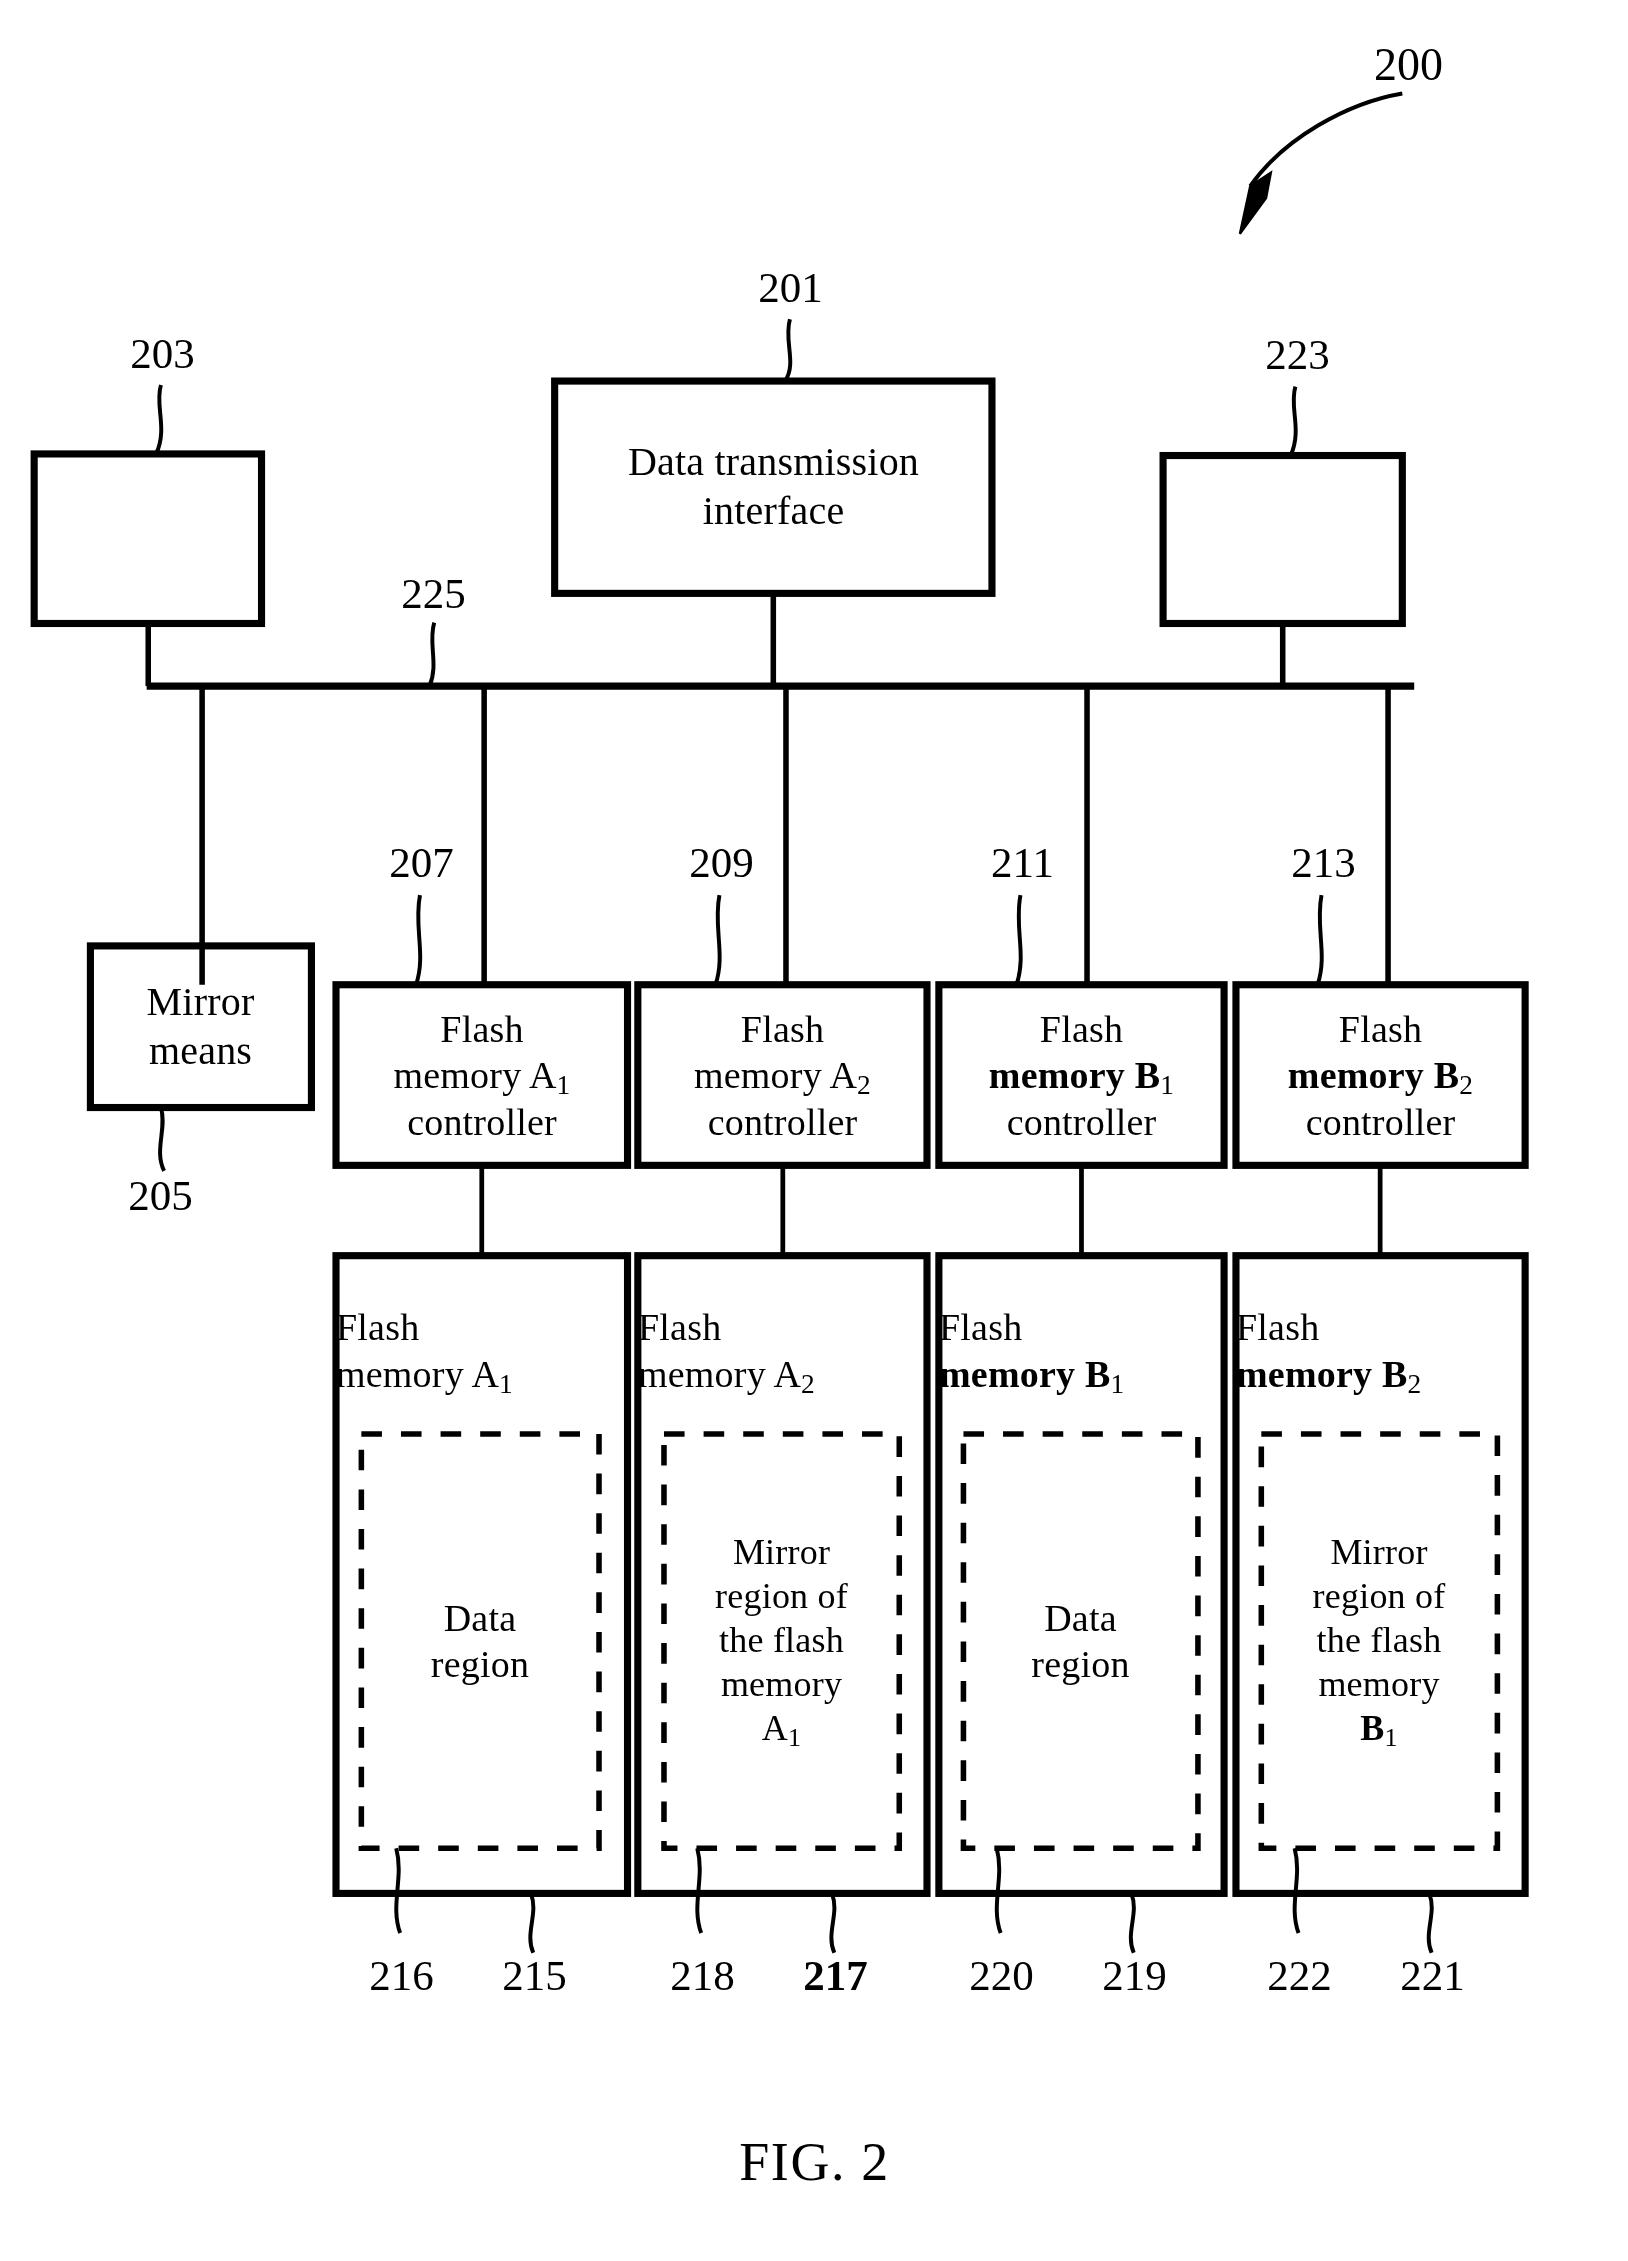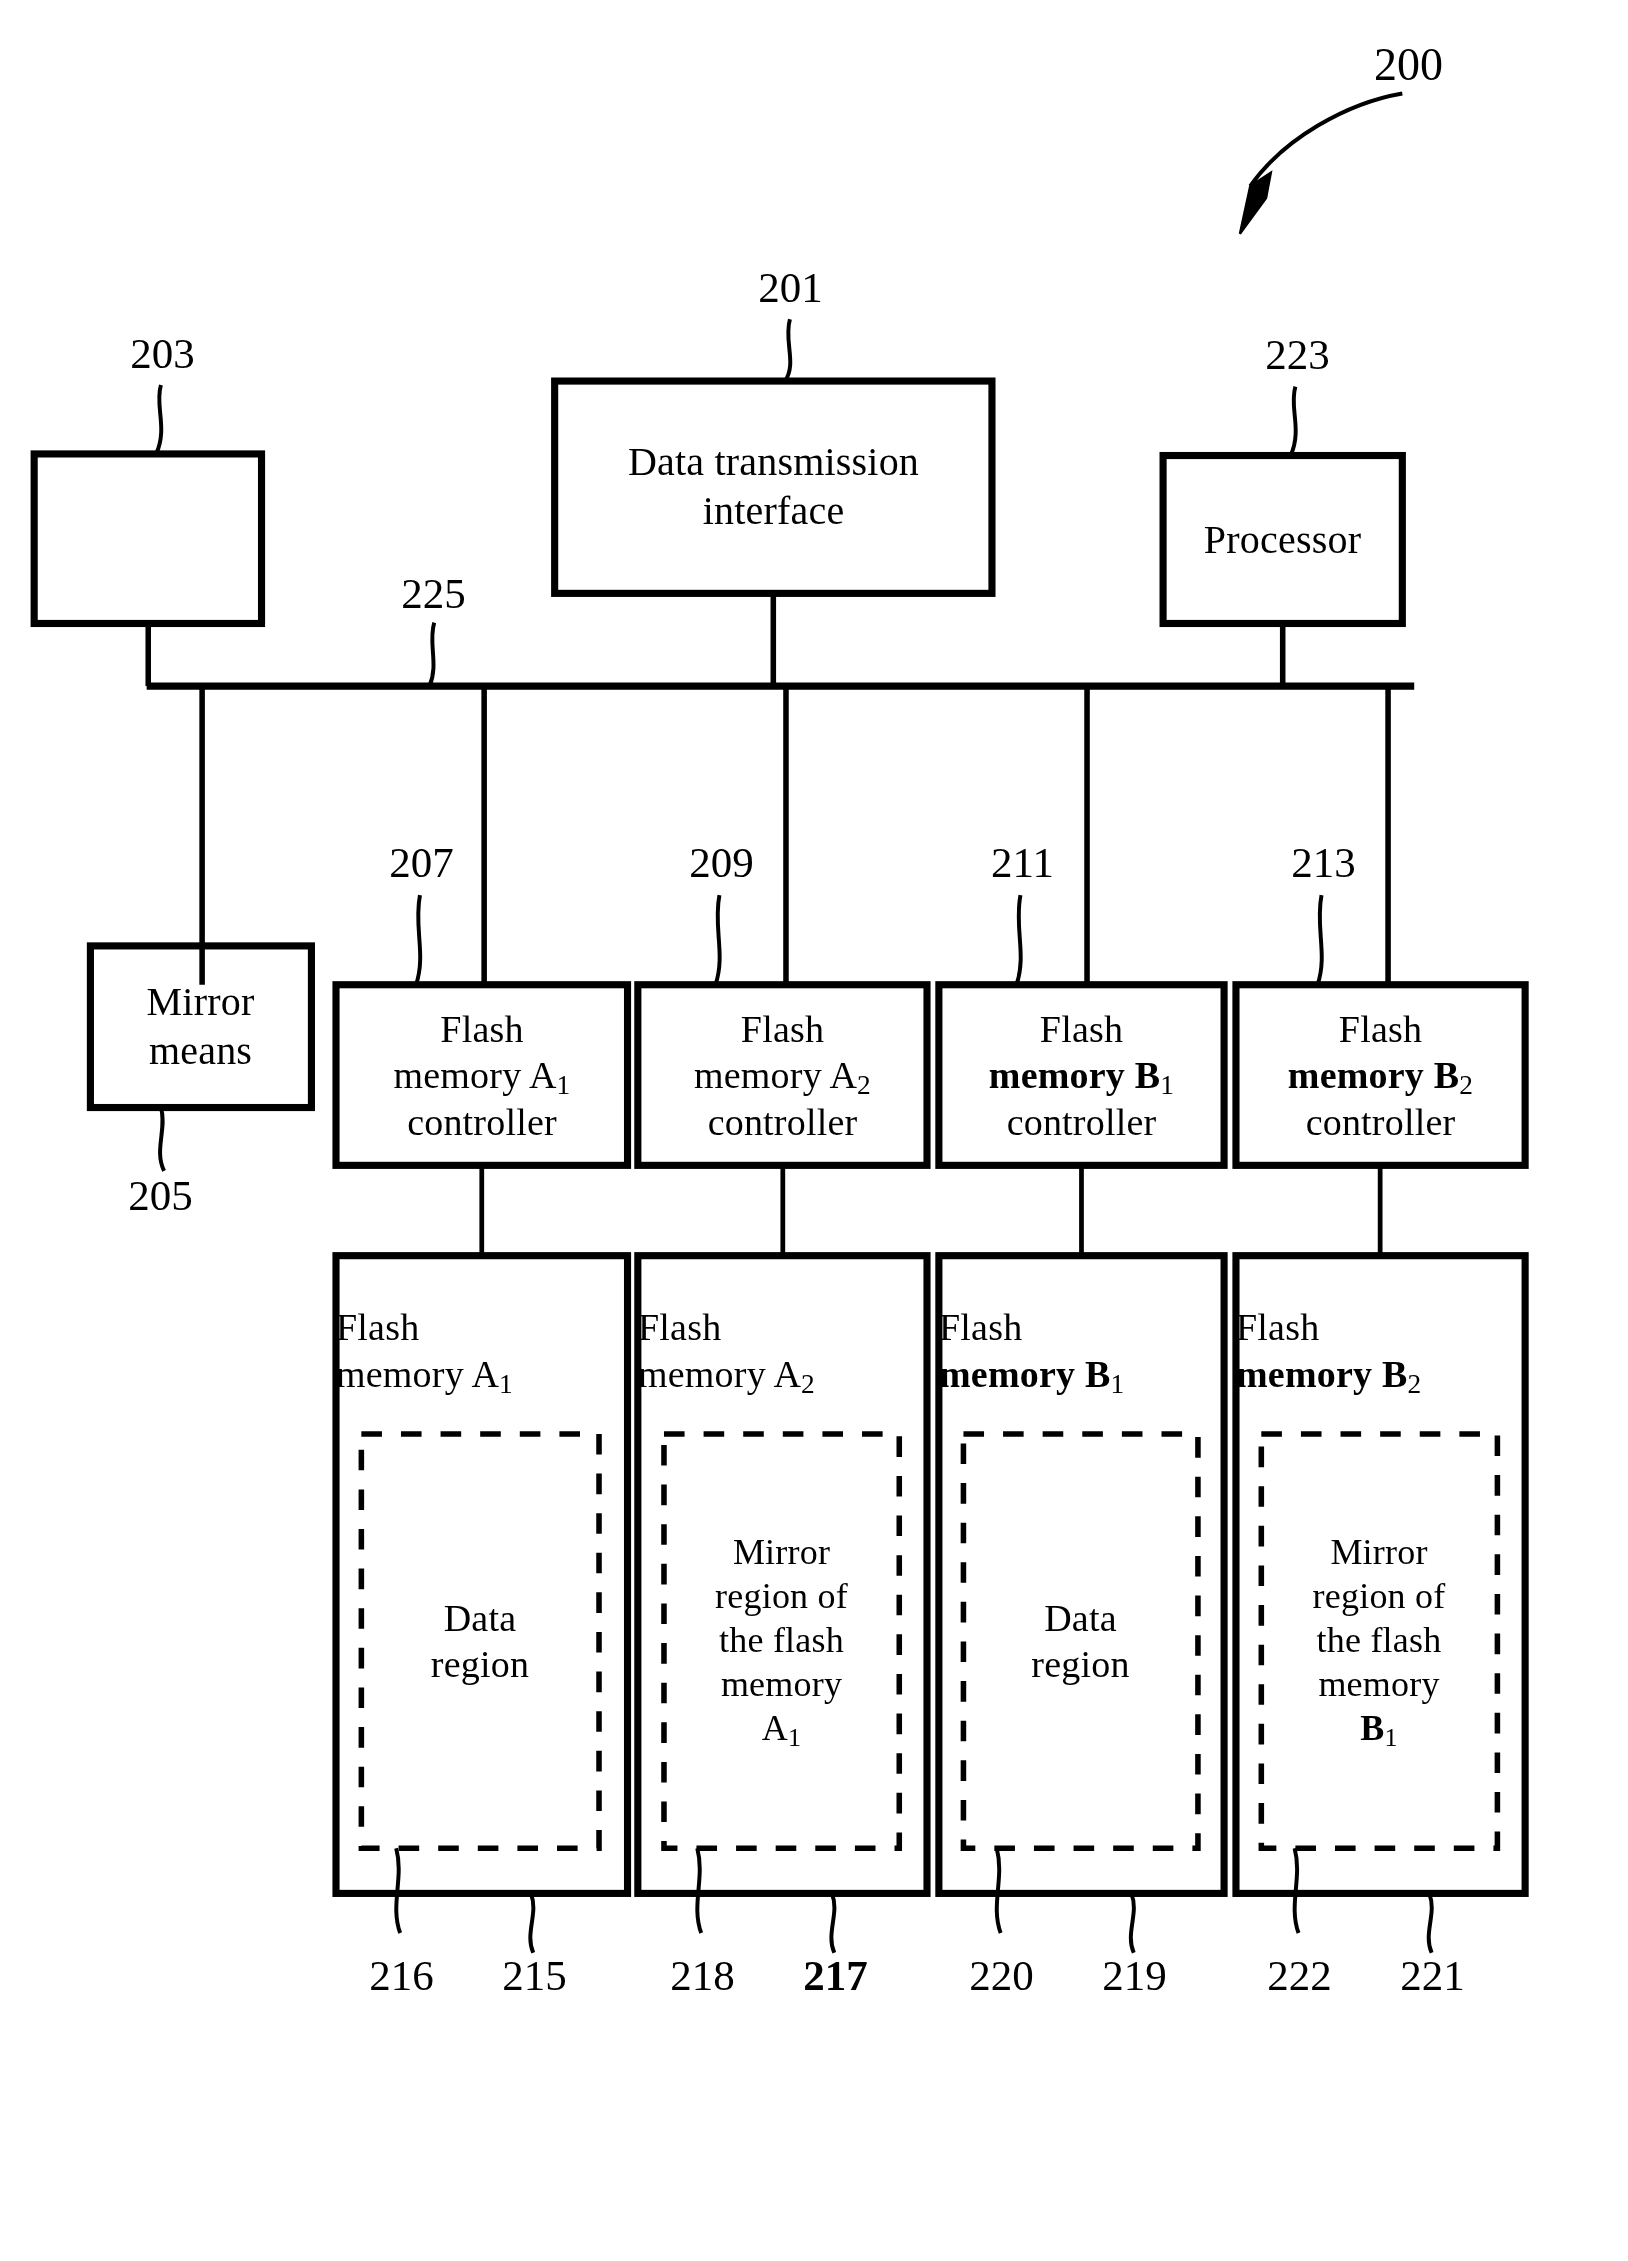--- a/index.html
+++ b/index.html
@@ -170,23 +170,20 @@
   <div class="refnum" style="left:1067px; top:1951px; width:135px;">219</div>
   <div class="refnum" style="left:1232px; top:1951px; width:135px;">222</div>
   <div class="refnum" style="left:1365px; top:1951px; width:135px;">221</div>
 
 
   <div class="box-label f50" style="left:555px; top:381px; width:437px; height:212px; flex-direction:column;">
     <span>Data transmission</span>
     <span>interface</span>
   </div>
 
-  <div class="box-label f50" style="left:1163px; top:456px; width:239px; height:168px;">
-    <span>Processor</span>
-  </div>
 
   <div class="box-label f50" style="left:90px; top:946px; width:221px; height:162px; flex-direction:column;">
     <span>Mirror</span>
     <span>means</span>
   </div>
 
   <div class="box-label f48" style="left:336px; top:985px; width:292px; height:181px; flex-direction:column;">
     <span>Flash</span>
     <span><span>memory A</span><sub>1</sub></span>
     <span>controller</span>
@@ -243,15 +240,16 @@
   </div>
 
   <div class="box-label f46" style="left:1261px; top:1434px; width:236px; height:414px; flex-direction:column;">
     <span>Mirror</span>
     <span>region of</span>
     <span>the flash</span>
     <span>memory</span>
     <span><span class="bold-b">B</span><sub>1</sub></span>
   </div>
 
+  <div class="figcaption" style="left:577px; top:2131px; width:475px;">FIG. 2</div>
 
 </div>
 
 
 </body></html>

